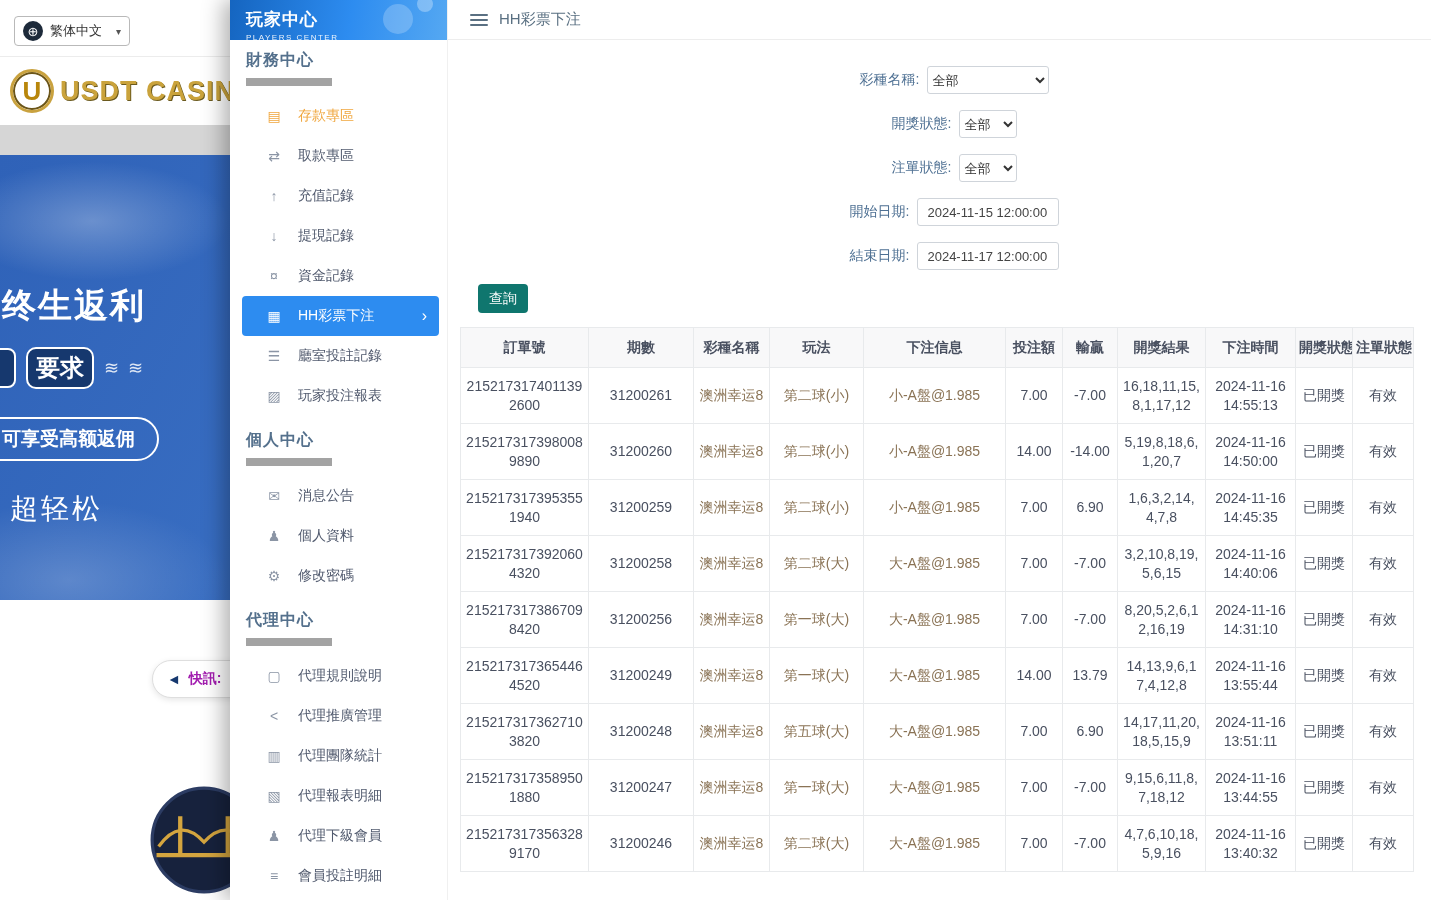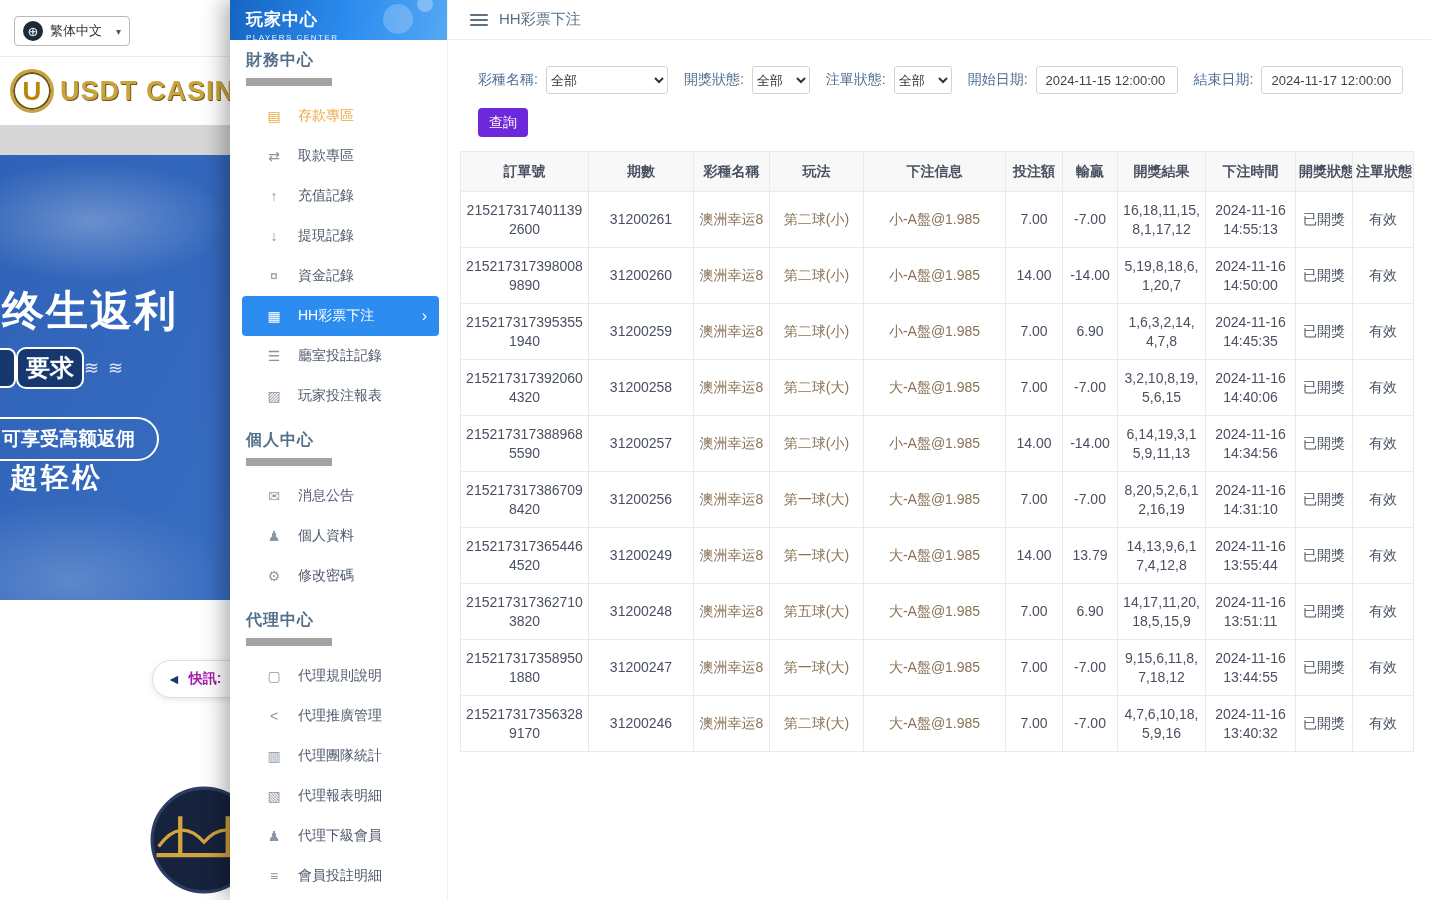--- a/index.html
+++ b/index.html
@@ -14,27 +14,27 @@
   .lang-label { font-size:13px; color:#333; }
   .lang-caret { font-size:10px; color:#555; margin-left:auto; }
   .bg-logo-row { position:absolute; top:57px; left:0; width:100%; height:68px; background:#fff; display:flex; align-items:center; padding-left:10px; }
   .logo-emblem { width:44px; height:44px; border-radius:50%; border:3px solid #c9a23f; box-shadow: inset 0 0 0 2px #6b5518; color:#b8860b; font-weight:800; font-size:26px; display:flex; align-items:center; justify-content:center; flex-shrink:0; }
   .logo-text { font-size:27px; font-weight:800; color:#caa33c; letter-spacing:1px; margin-left:6px; text-shadow:1px 1px 0 #6b5a1e; white-space:nowrap; }
   .bg-graystrip { position:absolute; top:125px; left:0; width:100%; height:30px; background:#d6d6d6; }
   .bg-banner { position:absolute; top:155px; left:0; width:100%; height:445px; background:linear-gradient(120deg,#2f62b8,#4f8ada); color:#fff; overflow:hidden; }
   .banner-deco { position:absolute; pointer-events:none; }
   .hand1 { top:6px; left:0; width:230px; height:120px; background:radial-gradient(ellipse at 40% 50%, rgba(255,255,255,.28), rgba(255,255,255,0) 70%); }
   .hand2 { bottom:0; left:0; width:230px; height:100px; background:radial-gradient(ellipse at 30% 80%, rgba(255,255,255,.20), rgba(255,255,255,0) 70%); }
-  .banner-line1 { position:absolute; top:128px; left:2px; font-size:42px; font-weight:800; letter-spacing:2px; white-space:nowrap; }
-  .banner-badge-row { position:absolute; top:192px; left:0; display:flex; align-items:center; }
+  .banner-line1 { position:absolute; top:128px; left:2px; font-size:34px; font-weight:800; letter-spacing:2px; white-space:nowrap; }
+  .banner-badge-row { position:absolute; top:192px; left:0; display:flex; align-items:center; gap:10px; }
   .badge-cut { width:24px; height:40px; background:#16386e; border:2px solid #fff; border-radius:0 8px 8px 0; margin-left:-8px; }
   .banner-badge { min-width:60px; height:42px; background:#16386e; border:2px solid #fff; border-radius:10px; display:flex; align-items:center; justify-content:center; font-size:24px; font-weight:700; padding:0 8px; }
   .banner-waves { font-size:18px; color:rgba(255,255,255,.85); letter-spacing:2px; }
   .banner-pill { position:absolute; top:262px; left:-22px; padding:7px 22px; border:2px solid #fff; border-radius:24px; font-size:19px; font-weight:600; white-space:nowrap; }
-  .banner-line2 { position:absolute; top:304px; left:10px; font-size:28px; font-weight:700; letter-spacing:3px; white-space:nowrap; }
+  .banner-line2 { position:absolute; top:335px; left:10px; font-size:28px; font-weight:400; letter-spacing:3px; white-space:nowrap; }
   .bg-lower { position:absolute; top:600px; left:0; width:100%; height:300px; background:#fff; }
   .news-bar { position:absolute; top:660px; left:152px; height:38px; min-width:140px; background:#fff; border:1px solid #dedede; border-radius:19px 0 0 19px; display:flex; align-items:center; gap:8px; padding:0 10px 0 14px; box-shadow:0 2px 6px rgba(0,0,0,.10); }
   .speaker { color:#16386e; font-size:14px; }
   .news-label { font-size:14px; font-weight:700; color:#a21caf; white-space:nowrap; }
   .bridge-circle { position:absolute; top:786px; left:150px; width:108px; height:108px; border-radius:50%; cursor:pointer; }
 
   
   .modal { position:absolute; top:0; left:230px; width:1201px; height:900px; background:#fff; box-shadow:-7px 0 20px rgba(0,0,0,.30); display:flex; }
 
   
@@ -59,29 +59,29 @@
   .sb-item.active .ico { margin-left:24px; color:#fff; }
   .sb-item .chev { margin-left:auto; margin-right:12px; font-size:16px; color:#fff; }
 
   
   .content { flex:1; min-width:0; display:flex; flex-direction:column; background:#fff; }
   .content-header { height:40px; border-bottom:1px solid #ededed; display:flex; align-items:center; gap:11px; padding-left:22px; color:#5a7082; flex-shrink:0; }
   .hamburger { display:inline-flex; flex-direction:column; gap:3px; width:18px; cursor:pointer; }
   .hamburger i { height:2px; background:#5a7082; border-radius:1px; }
   .page-title { font-size:15px; }
   .filters { padding:26px 0 0 30px; }
-  .filter-row { display:flex; align-items:center; gap:16px; flex-wrap:nowrap; }
+  .filter-row { display:flex; align-items:center; gap:16px; flex-wrap:nowrap;flex-direction:column; }
   .fgroup { display:flex; align-items:center; gap:8px; }
   .flabel { font-size:14px; color:#4e7093; white-space:nowrap; }
   select { height:28px; border:1px solid #cfd4da; border-radius:3px; background:#fff; color:#333; font-size:13px; font-family:Liberation Serif, serif; }
   .sel-wide { width:122px; }
   .sel-small { width:58px; }
   .date-input { width:142px; height:28px; border:1px solid #cfd4da; border-radius:3px; padding:0 9px; font-size:13px; color:#444; font-family:inherit; }
   .btn-row { margin-top:14px; }
-  .query-btn { min-width:46px; height:29px; background:#6d28d9; color:#fff; border:none; border-radius:4px; font-size:14px; padding:0 11px; cursor:pointer; font-family:inherit; }
+  .query-btn { min-width:46px; height:29px; background:#0f766e; color:#fff; border:none; border-radius:4px; font-size:14px; padding:0 11px; cursor:pointer; font-family:inherit; }
 
   
   .bet-table { margin:14px 12px 0 12px; width:953px; border-collapse:collapse; table-layout:fixed; font-size:14px; }
   .bet-table th { height:40px; background:#f8f8f9; color:#495060; font-weight:700; border:1px solid #e8eaec; text-align:center; padding:2px 3px; overflow:hidden; white-space:nowrap; }
   .bet-table td { height:56px; border:1px solid #e8eaec; text-align:center; color:#495060; padding:3px 5px; word-break:break-all; line-height:1.35; }
   .bet-table td.c-lottery, .bet-table td.c-play, .bet-table td.c-bet_info { color:#8a7355; }
 </style>
 </head>
 <body>
 
@@ -351,33 +351,20 @@
               <td class="c-play">第二球(大)</td>
               <td class="c-bet_info">大-A盤@1.985</td>
               <td class="c-amount">7.00</td>
               <td class="c-win">-7.00</td>
               <td class="c-result">3,2,10,8,19,5,6,15</td>
               <td class="c-time">2024-11-16 14:40:06</td>
               <td class="c-draw_status">已開獎</td>
               <td class="c-bet_status">有效</td>
             </tr>
             <tr>
-              <td class="c-order_id">2152173173889685590</td>
-              <td class="c-period">31200257</td>
-              <td class="c-lottery">澳洲幸运8</td>
-              <td class="c-play">第二球(小)</td>
-              <td class="c-bet_info">小-A盤@1.985</td>
-              <td class="c-amount">14.00</td>
-              <td class="c-win">-14.00</td>
-              <td class="c-result">6,14,19,3,15,9,11,13</td>
-              <td class="c-time">2024-11-16 14:34:56</td>
-              <td class="c-draw_status">已開獎</td>
-              <td class="c-bet_status">有效</td>
-            </tr>
-            <tr>
               <td class="c-order_id">2152173173867098420</td>
               <td class="c-period">31200256</td>
               <td class="c-lottery">澳洲幸运8</td>
               <td class="c-play">第一球(大)</td>
               <td class="c-bet_info">大-A盤@1.985</td>
               <td class="c-amount">7.00</td>
               <td class="c-win">-7.00</td>
               <td class="c-result">8,20,5,2,6,12,16,19</td>
               <td class="c-time">2024-11-16 14:31:10</td>
               <td class="c-draw_status">已開獎</td>

